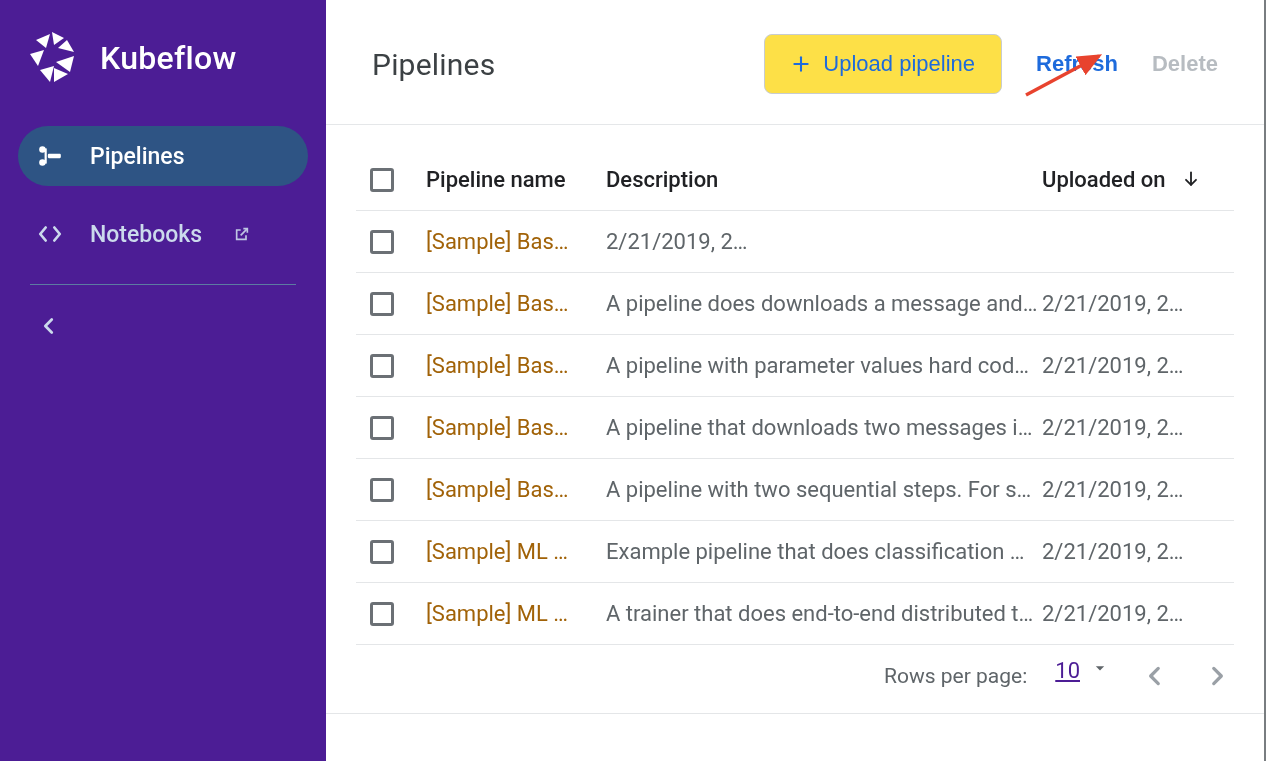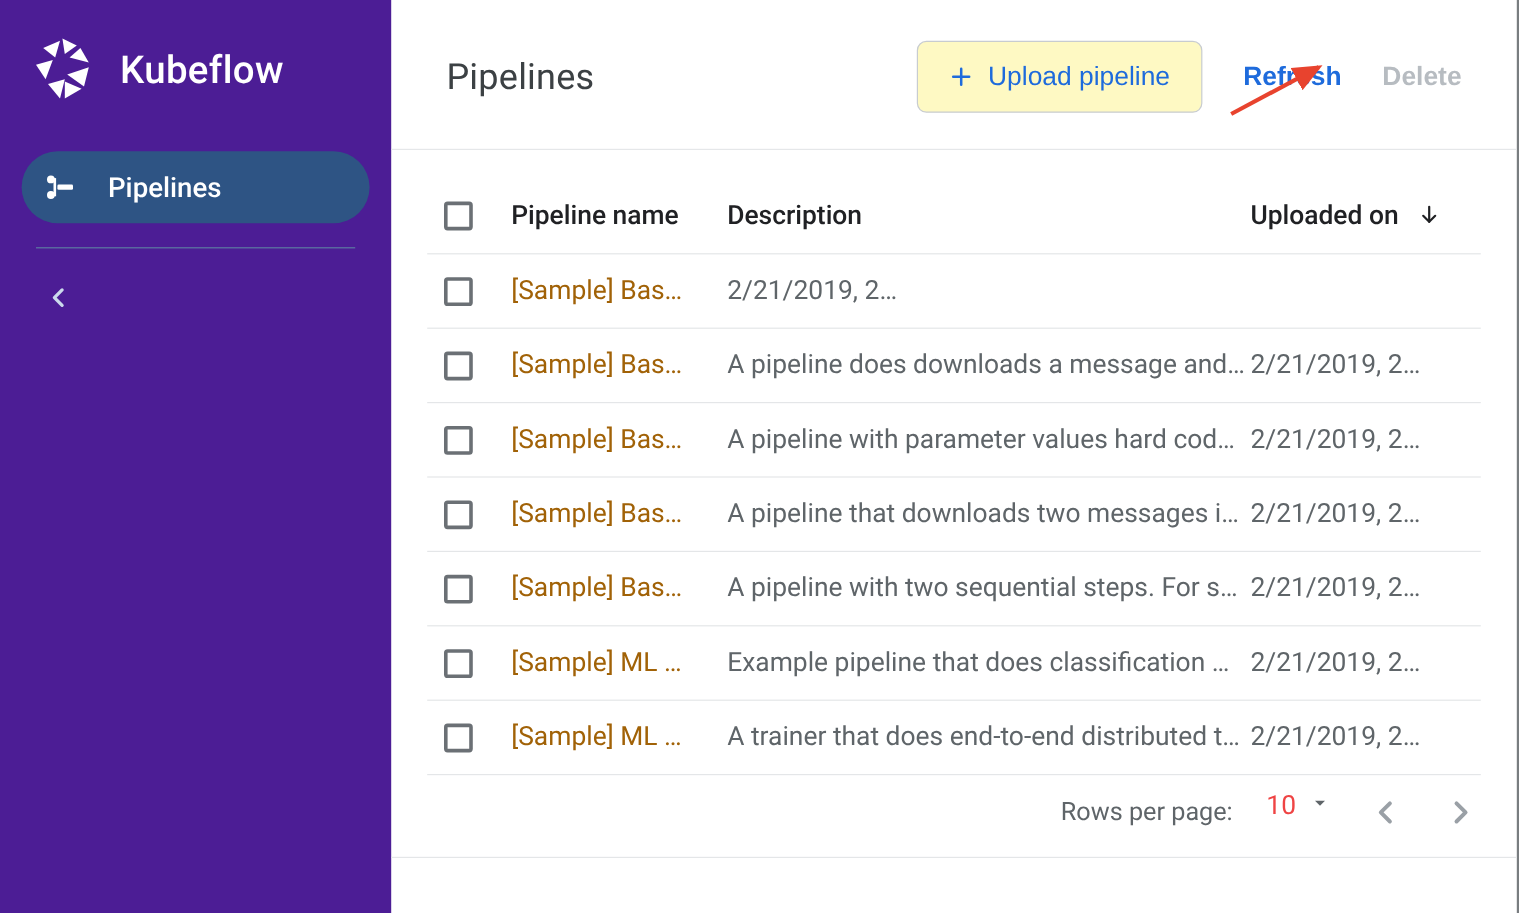--- a/index.html
+++ b/index.html
@@ -18,41 +18,41 @@
   .nav-item .nav-icon { width: 28px; height: 28px; display: flex; align-items: center; justify-content: center; flex-shrink: 0; }
   .nav-item .ext { margin-left: 6px; width: 16px; height: 16px; opacity: 0.9; }
   .nav-divider { margin: 20px 30px 0 30px; border: none; border-top: 1px solid #5c7ba2; }
   .collapse { padding: 30px 38px; color: #cbdaec; cursor: pointer; }
 
   
   .main { flex: 1; display: flex; flex-direction: column; overflow: hidden; }
   .toolbar { display: flex; align-items: center; padding: 34px 46px 30px 46px; border-bottom: 1px solid #e5e7e9; }
   .page-title { font-size: 30px; color: #3c4144; font-weight: 400; letter-spacing: 0.2px; }
   .actions { margin-left: auto; display: flex; align-items: center; gap: 34px; }
-  .btn-upload { display: flex; align-items: center; gap: 12px; border: 1px solid #c8ccd0; background: #fef9c3; color: #1e6bdc; font-size: 22px; font-weight: 500; padding: 16px 26px; border-radius: 8px; cursor: pointer; }
+  .btn-upload { display: flex; align-items: center; gap: 12px; border: 1px solid #c8ccd0; background: #fde047; color: #1e6bdc; font-size: 22px; font-weight: 500; padding: 16px 26px; border-radius: 8px; cursor: pointer; }
   .btn-upload .plus { font-size: 22px; font-weight: 400; }
   .link-btn { background: none; border: none; font-size: 22px; font-weight: 600; cursor: pointer; }
   .link-refresh { color: #1e6bdc; }
   .link-delete { color: #b7bcc1; cursor: default; }
 
   .arrow-annotation { position: absolute; left: 695px; top: 50px; pointer-events: none; }
 
   
   .table-wrap { padding: 24px 30px 0 30px; }
   .table-header, .table-row { display: grid; grid-template-columns: 56px 180px 1fr 178px; align-items: center; padding: 18px 14px; border-bottom: 1px solid #e4e6e8; }
   .table-header { font-size: 22px; color: #202124; font-weight: 500; }
   .table-row { font-size: 22px; color: #5f6569; cursor: pointer; }
   .cell { white-space: nowrap; overflow: hidden; text-overflow: ellipsis; padding-right: 4px; }
   .cell-name { color: #a16207; }
   .checkbox { width: 24px; height: 24px; border: 3px solid #6b7075; border-radius: 3px; cursor: pointer; }
   .sort-icon { margin-left: 10px; display: inline-block; transform: translateY(2px); }
 
   
   .pager { display: flex; align-items: center; justify-content: flex-end; gap: 28px; padding: 14px 30px 20px 30px; border-bottom: 1px solid #e4e6e8; font-size: 21px; color: #5f6569; }
-  .pager .rows-select { display: flex; align-items: flex-start; gap: 10px; color: #ef4444; font-size: 22px; position: relative; top: -6px; }
+  .pager .rows-select { display: flex; align-items: flex-start; gap: 10px; color: #4c1d95; font-size: 22px; position: relative; top: -6px; text-decoration: underline; }
   .pager .rows-label { color: #5f6569; }
   .pager .caret-down { color: #5f6569; }
   .pager-nav-btn { background: none; border: none; color: #9aa0a6; cursor: pointer; padding: 4px; }
 
   svg { display: block; }
 </style>
 </head>
 <body>
 
 <aside class="sidebar">
@@ -80,20 +80,36 @@
           <circle cx="5" cy="6" r="3"></circle>
             <circle cx="5" cy="18" r="3"></circle>
           <rect x="10" y="10" width="12" height="4" rx="1"></rect>
           <rect x="7" y="5" width="2" height="14"></rect>
         </svg>
       </span>
       <span>Pipelines</span>
     </div>
 
 
+    <div class="nav-item">
+      <span class="nav-icon">
+        <svg viewBox="0 0 24 24" width="26" height="26" fill="none" stroke="#cbdaec" stroke-width="2.5" stroke-linecap="round" stroke-linejoin="round">
+          <polyline points="8,6 3,12 8,18"></polyline>
+          <polyline points="16,6 21,12 16,18"></polyline>
+        </svg>
+      </span>
+      <span>Notebooks</span>
+      <span class="ext">
+        <svg viewBox="0 0 24 24" width="16" height="16" fill="none" stroke="#cbdaec" stroke-width="2.5">
+          <path d="M14 4h6v6"></path>
+            <path d="M20 4L10 14"></path>
+            <path d="M18 14v6H4V6h6"></path>
+        </svg>
+      </span>
+    </div>
   </nav>
 
   <hr class="nav-divider">
 
   <div class="collapse">
     <svg viewBox="0 0 24 24" width="22" height="22" fill="none" stroke="#cbdaec" stroke-width="3" stroke-linecap="round" stroke-linejoin="round">
       <polyline points="15,5 8,12 15,19"></polyline>
     </svg>
   </div>
 </aside>

